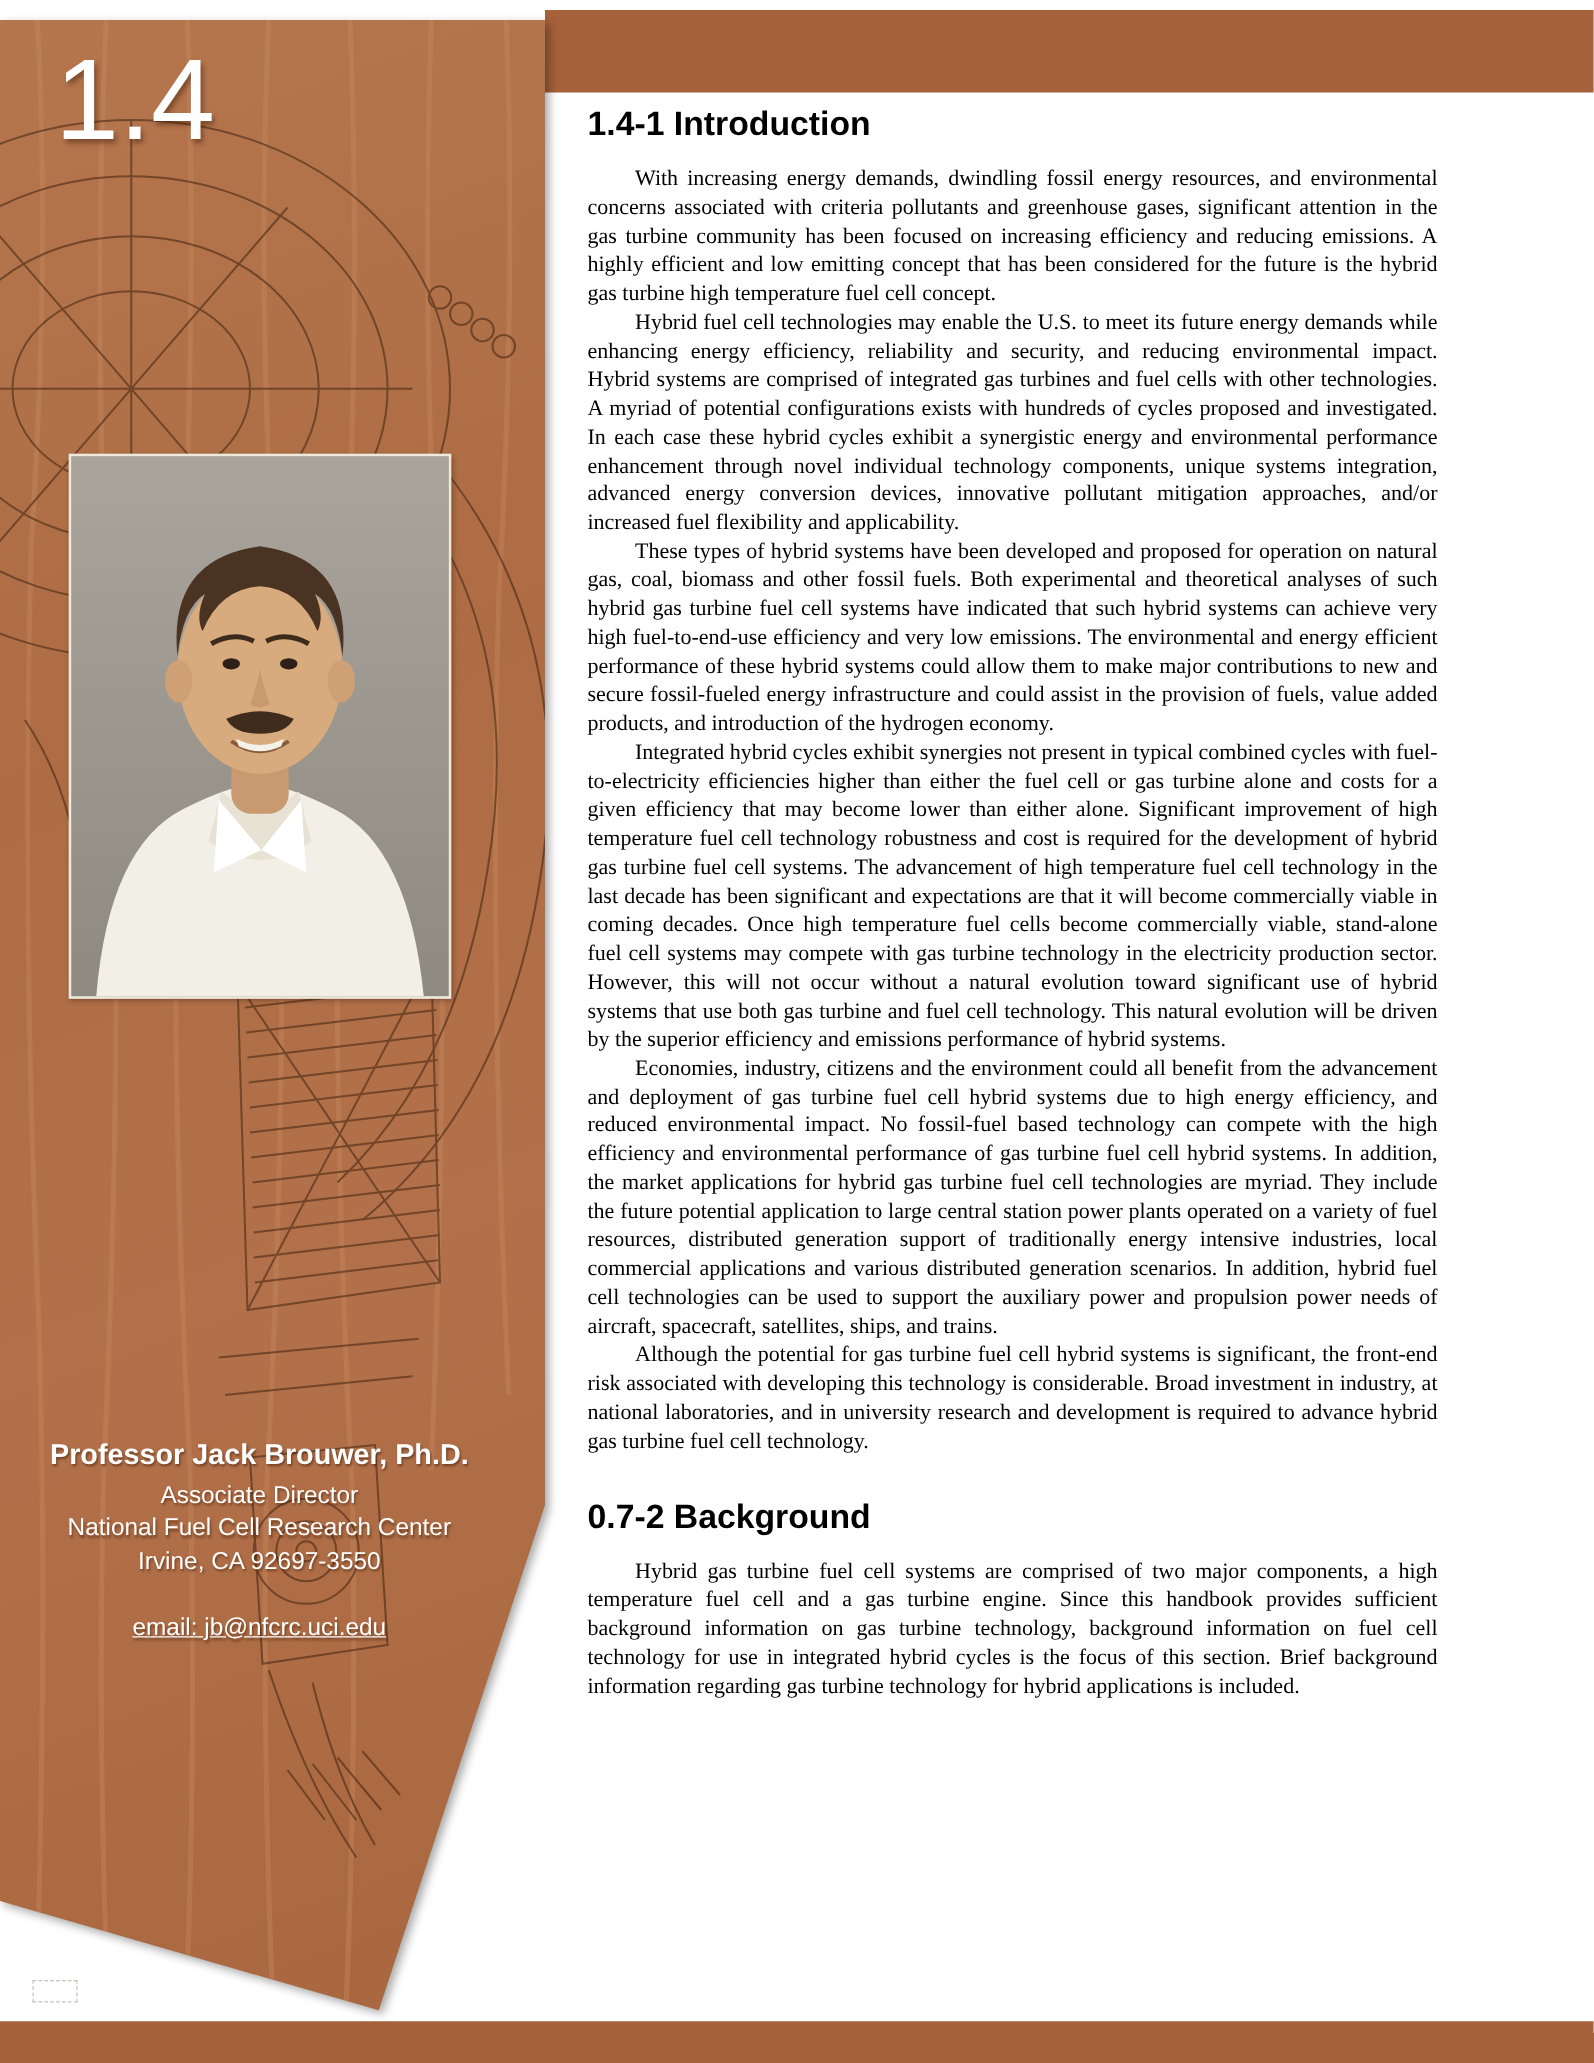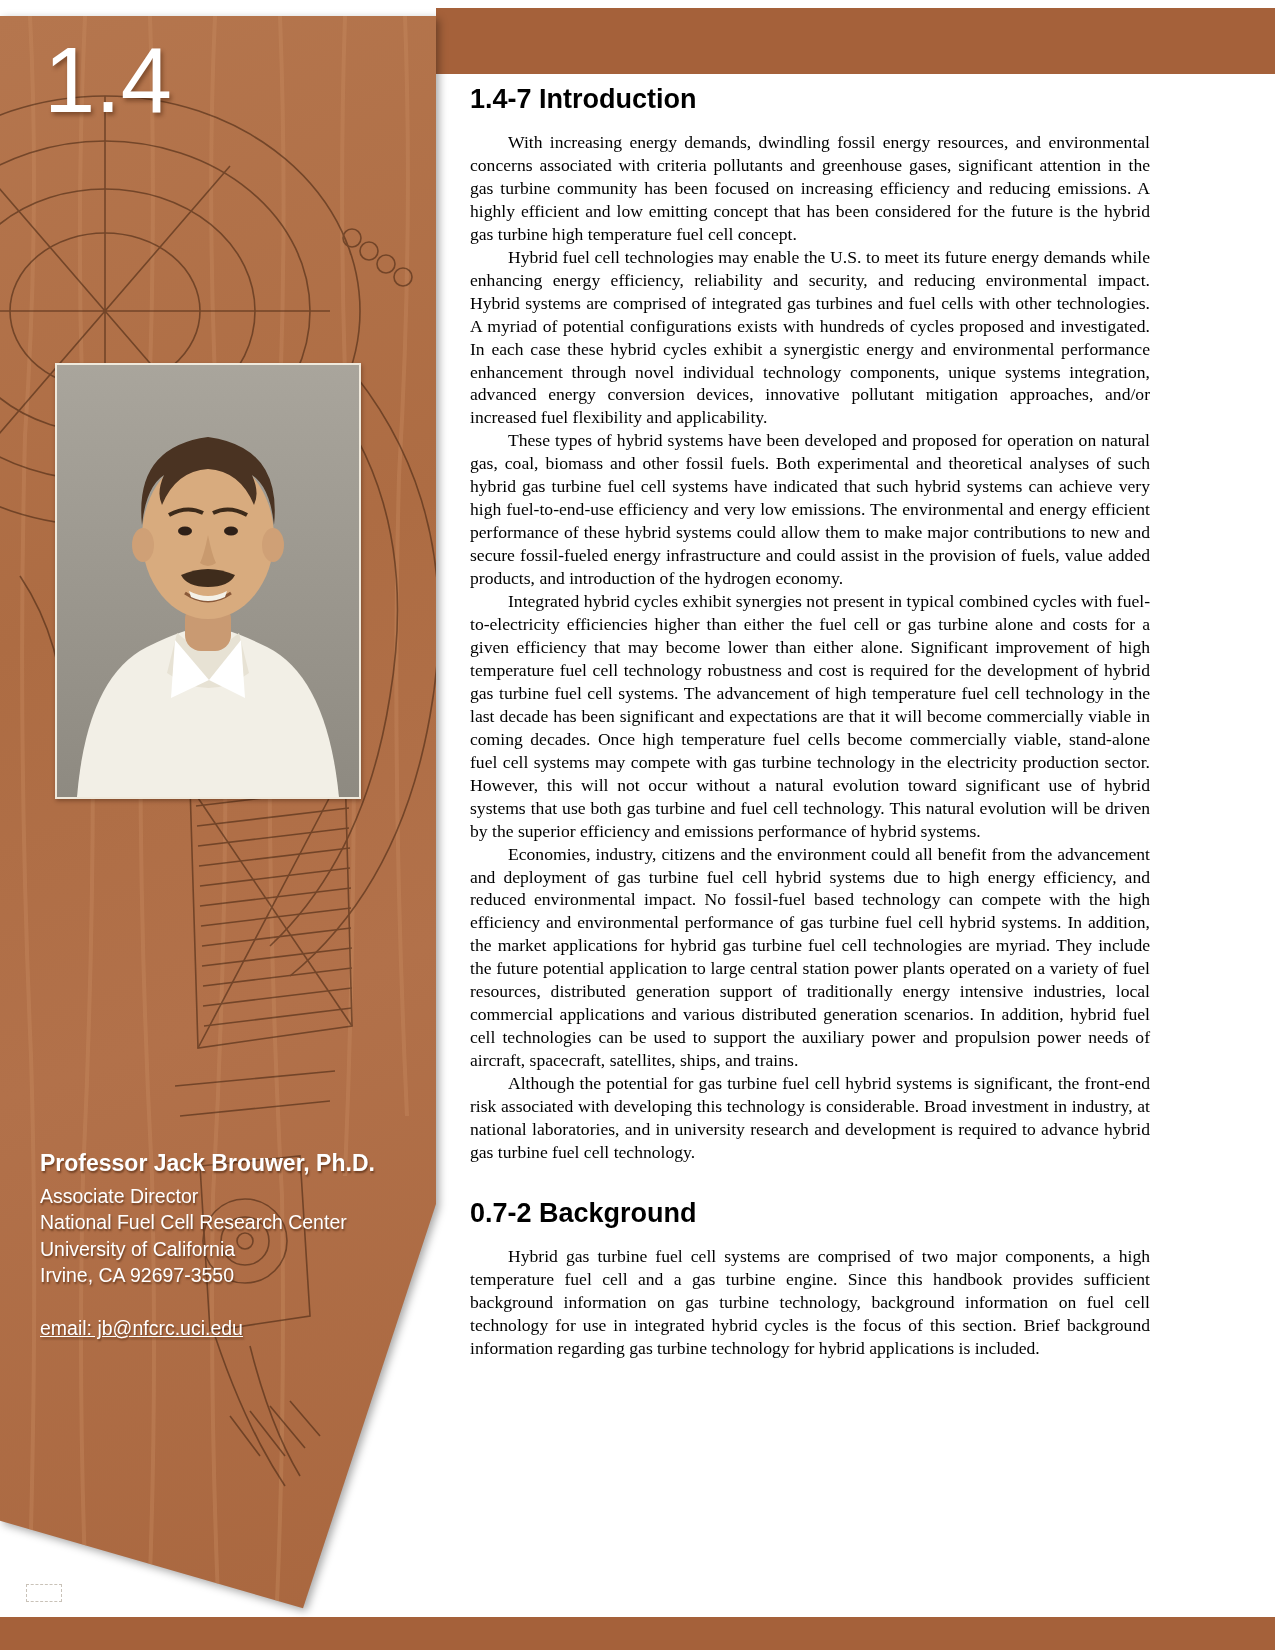--- a/index.html
+++ b/index.html
@@ -50,21 +50,21 @@
   }
   .portrait svg { display: block; }
 
   .author-block {
     position: absolute; left: 40px; top: 1134px;
     color: #ffffff;
     font-family: "Liberation Sans", sans-serif;
     text-shadow: 1px 2px 2px rgba(60,25,5,0.55);
   }
   .author-name { font-size: 23px; font-weight: bold; margin-bottom: 6px; }
-  .author-line { font-size: 19.5px; line-height: 1.35; }
+  .author-line { font-size: 19.5px; line-height: 1.35; text-align: center; }
   .author-contact { margin-top: 27px; text-decoration: underline; }
 
   
   .top-bar {
     position: absolute; left: 436px; right: 0; top: 8px; height: 66px;
     background: #a5613a;
   }
   .bottom-bar {
     position: absolute; left: 0; right: 0; bottom: 0; height: 33px;
     background: #a5613a;
@@ -197,31 +197,30 @@
 
         <path d="M128 228 q23 16 46 0" stroke="#8a5a3a" stroke-width="3" fill="none"></path>
         <path d="M132 226 q19 10 38 0 l-2 6 q-17 8 -34 0 Z" fill="#f4f1e8"></path>
       </svg>
     </div>
 
     <div class="author-block">
       <div class="author-name">Professor Jack Brouwer, Ph.D.</div>
       <div class="author-line">Associate Director</div>
       <div class="author-line">National Fuel Cell Research Center</div>
-      <div class="author-line">University of California</div>
       <div class="author-line">Irvine, CA   92697-3550</div>
       <div class="author-line author-contact">email: jb@nfcrc.uci.edu</div>
     </div>
 
   </div>
 </div>
 
 <div class="main-content">
 
-  <h2 class="section-heading">1.4-7 Introduction</h2>
+  <h2 class="section-heading">1.4-1 Introduction</h2>
 
   <div class="body-text">
     <p>With increasing energy demands, dwindling fossil energy resources, and environmental concerns associated with criteria pollutants and greenhouse gases, significant attention in the gas turbine community has been focused on increasing efficiency and reducing emissions.  A highly efficient and low emitting concept that has been considered for the future is the hybrid gas turbine high temperature fuel cell concept.</p>
     <p>Hybrid fuel cell technologies may enable the U.S. to meet its future energy demands while enhancing energy efficiency, reliability and security, and reducing environmental impact.  Hybrid systems are comprised of integrated gas turbines and fuel cells with other technologies.  A myriad of potential configurations exists with hundreds of cycles proposed and investigated.  In each case these hybrid cycles exhibit a synergistic energy and environmental performance enhancement through novel individual technology components, unique systems integration, advanced energy conversion devices, innovative pollutant mitigation approaches, and/or increased fuel flexibility and applicability.</p>
     <p>These types of hybrid systems have been developed and proposed for operation on natural gas, coal, biomass and other fossil fuels.  Both experimental and theoretical analyses of such hybrid gas turbine fuel cell systems have indicated that such hybrid systems can achieve very high fuel-to-end-use efficiency and very low emissions.  The environmental and energy efficient performance of these hybrid systems could allow them to make major contributions to new and secure fossil-fueled energy infrastructure and could assist in the provision of fuels, value added products, and introduction of the hydrogen economy.</p>
     <p>Integrated hybrid cycles exhibit synergies not present in typical combined cycles with fuel-to-electricity efficiencies higher than either the fuel cell or gas turbine alone and costs for a given efficiency that may become lower than either alone.  Significant improvement of high temperature fuel cell technology robustness and cost is required for the development of hybrid gas turbine fuel cell systems.  The advancement of high temperature fuel cell technology in the last decade has been significant and expectations are that it will become commercially viable in coming decades.  Once high temperature fuel cells become commercially viable, stand-alone fuel cell systems may compete with gas turbine technology in the electricity production sector.  However, this will not occur without a natural evolution toward significant use of hybrid systems that use both gas turbine and fuel cell technology.  This natural evolution will be driven by the superior efficiency and emissions performance of hybrid systems.</p>
     <p>Economies, industry, citizens and the environment could all benefit from the advancement and deployment of gas turbine fuel cell hybrid systems due to high energy efficiency, and reduced environmental impact.  No fossil-fuel based technology can compete with the high efficiency and environmental performance of gas turbine fuel cell hybrid systems.  In addition, the market applications for hybrid gas turbine fuel cell technologies are myriad.  They include the future potential application to large central station power plants operated on a variety of fuel resources, distributed generation support of traditionally energy intensive industries, local commercial applications and various distributed generation scenarios.  In addition, hybrid fuel cell technologies can be used to support the auxiliary power and propulsion power needs of aircraft, spacecraft, satellites, ships, and trains.</p>
     <p>Although the potential for gas turbine fuel cell hybrid systems is significant, the front-end risk associated with developing this technology is considerable.  Broad investment in industry, at national laboratories, and in university research and development is required to advance hybrid gas turbine fuel cell technology.</p>
   </div>
 

